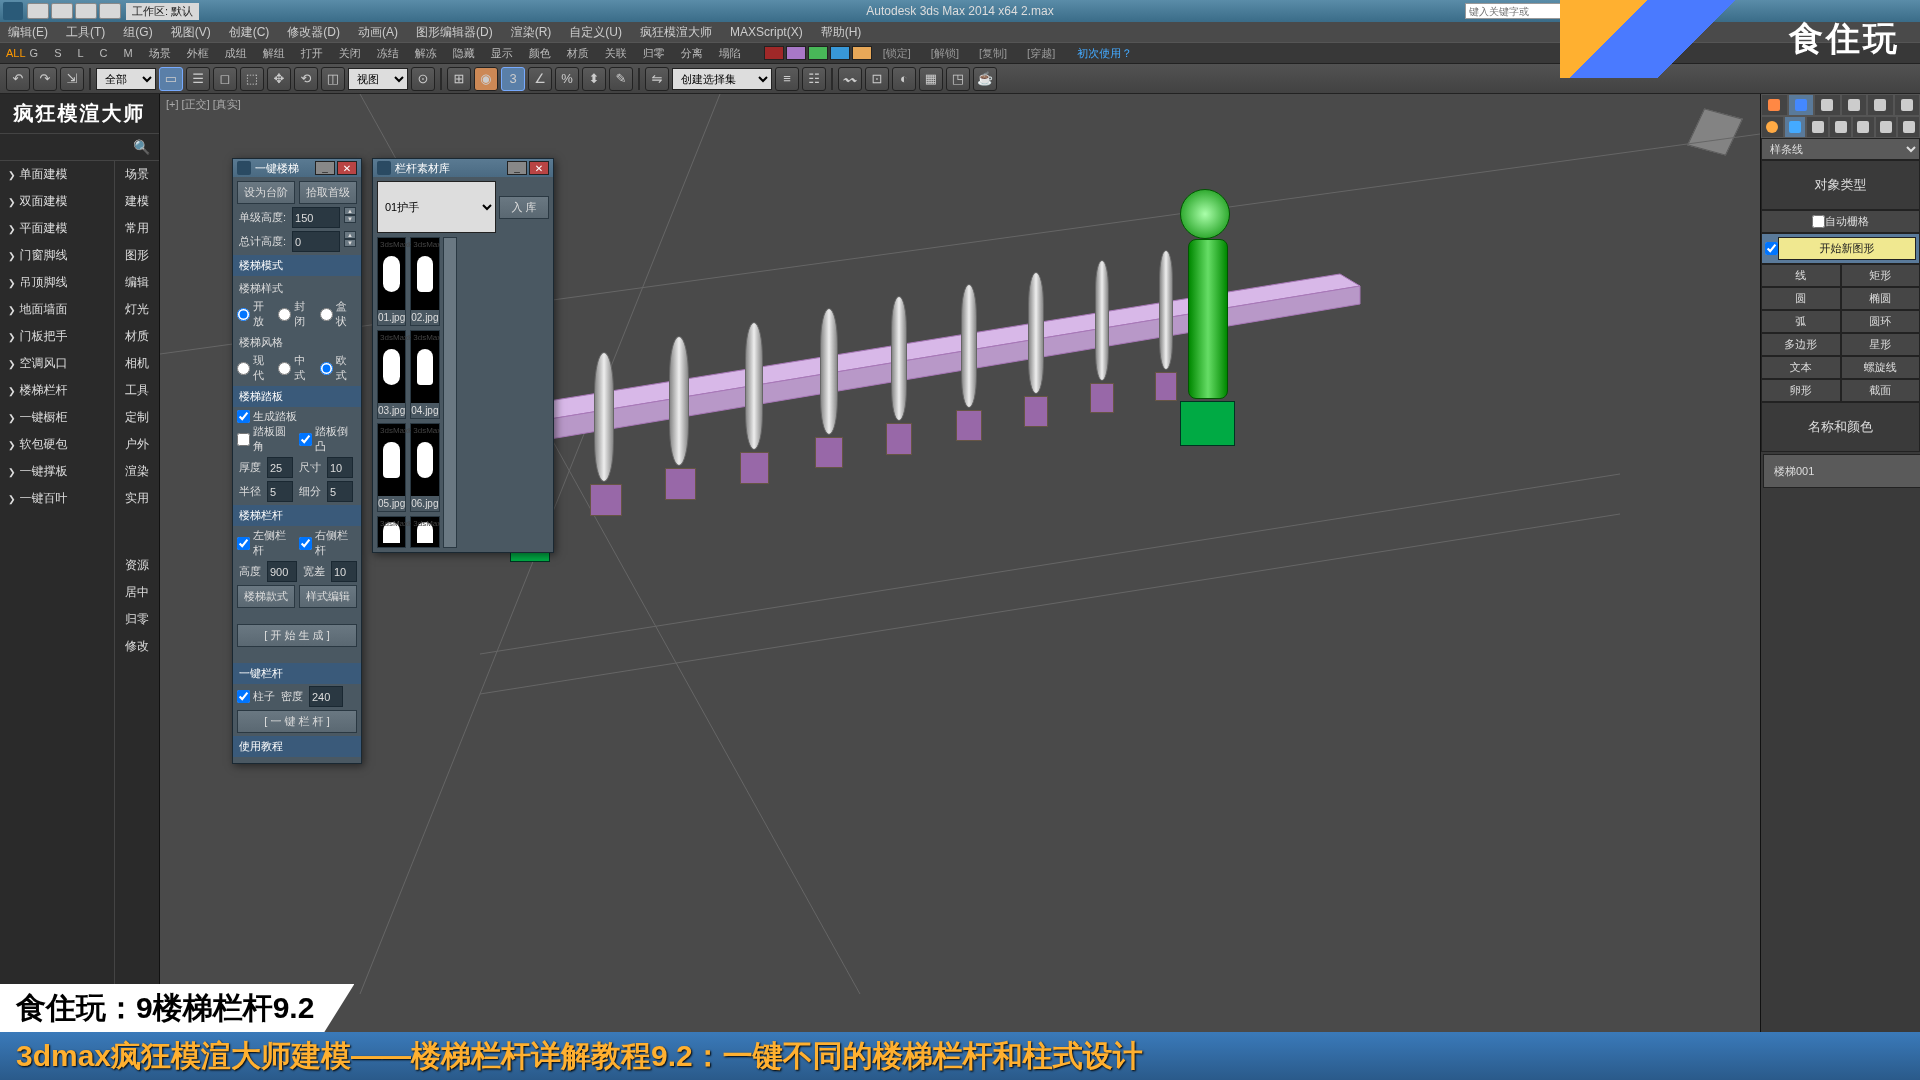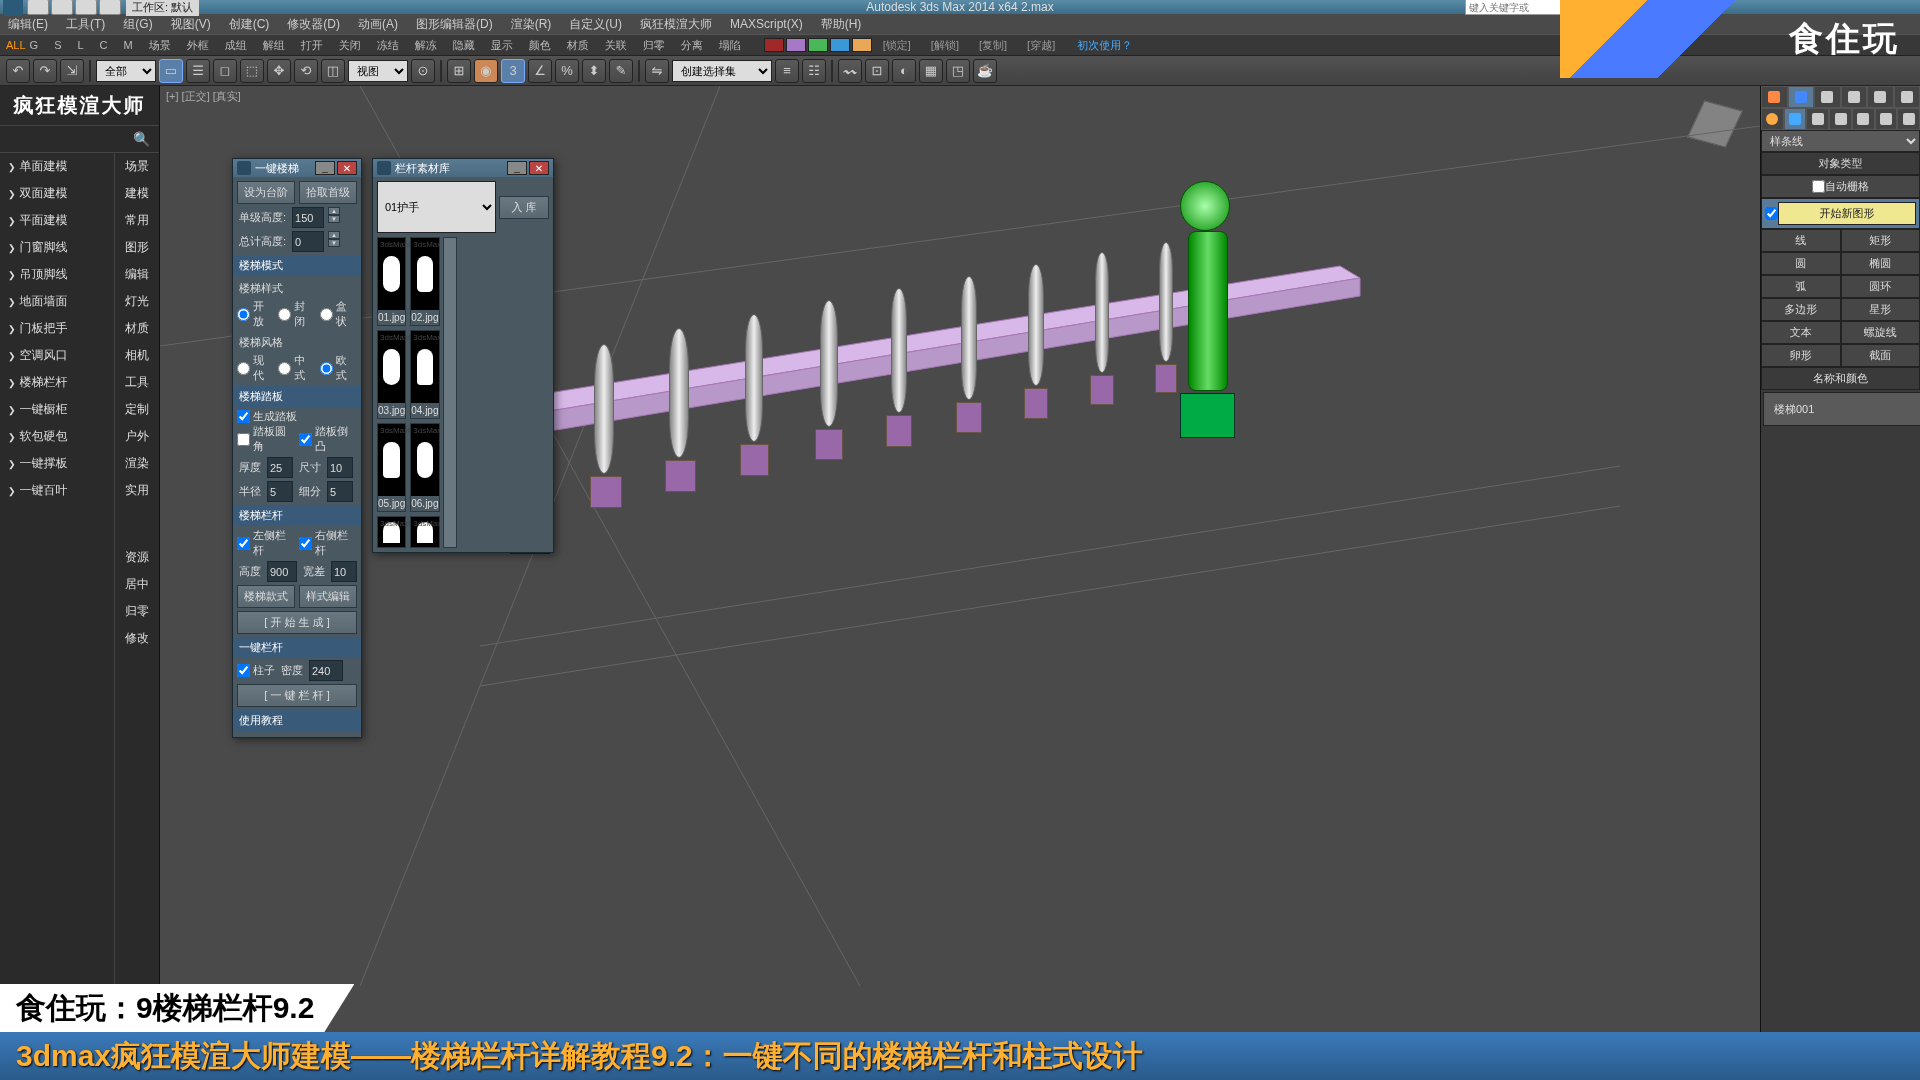--- a/index.html
+++ b/index.html
@@ -1,17 +1,17 @@
 <!DOCTYPE html>
 <html><head>
 <meta charset="utf-8">
 <style>
 *{margin:0;padding:0;box-sizing:border-box;font-family:"Microsoft YaHei",SimSun,sans-serif;user-select:none}
 body{width:1920px;height:1080px;background:#3a3a3a;overflow:hidden;position:relative}
-.titlebar{height:14px;background:linear-gradient(#5a8ca8,#3a6c88);display:flex;align-items:center;color:#d8d8d8;font-size:11px}
+.titlebar{height:22px;background:linear-gradient(#5a8ca8,#3a6c88);display:flex;align-items:center;color:#d8d8d8;font-size:11px}
 .titlebar .app-icon{width:20px;height:18px;background:#2a5a78;margin:0 3px;border-radius:2px}
 .tb-btn{width:22px;height:16px;background:#d8d8d8;margin:0 1px;border:1px solid #888;border-radius:2px}
 .tb-label{margin:0 4px;color:#222;background:#d8d8d8;padding:1px 6px;font-size:11px}
 .titlebar .title{position:absolute;left:50%;transform:translateX(-50%);color:#ddd;font-size:12px}
 .titlebar .search{position:absolute;right:335px;width:120px;height:16px;background:#fff;border:1px solid #999;font-size:10px;padding:4px 3px;color:#888}
 .menubar{height:20px;background:#4a4a4a;display:flex;align-items:center;padding:0 8px}
 .menubar span{color:#ccc;font-size:12px;margin-right:18px;cursor:pointer}
 .shelf{height:22px;background:#383838;border-top:1px solid #555;border-bottom:1px solid #222;display:flex;align-items:center;padding:0 6px}
 .shelf .sel{color:#f90;font-size:11px;margin-right:4px}
 .shelf .itm{color:#bbb;font-size:11px;margin-right:16px;cursor:pointer}
@@ -37,41 +37,41 @@
 .viewport{flex:1;background:#4a4a4a;position:relative;overflow:hidden}
 .vp-label{position:absolute;top:3px;left:6px;color:#aaa;font-size:11px}
 .viewcube{position:absolute;top:6px;right:10px;width:70px;height:70px}
 .viewcube .cube{width:40px;height:40px;background:#aaa;border:1px solid #666;transform:rotate(15deg) skew(-10deg);margin:12px auto;opacity:.6}
 .rightpanel{width:160px;background:#3a3a3a;border-left:1px solid #111}
 .rp-tabs{display:flex;height:22px;background:#2a2a2a}
 .rp-tab{flex:1;border:1px solid #555;background:#444;display:flex;align-items:center;justify-content:center}
 .rp-tab.active{background:#5a7a9a}
 .rp-tab .ico{width:12px;height:12px;background:#ccc;border-radius:2px}
 .rp-drop{width:100%;height:22px;background:#5a5a5a;color:#ddd;font-size:11px;border:1px solid #222;padding:0 4px}
-.rp-section{background:#3a3a3a;color:#ddd;font-size:11px;text-align:center;padding:3px;border:1px solid #222}
+.rp-section{background:#3a3a3a;color:#ddd;font-size:13px;text-align:center;padding:15px;border:1px solid #222}
 .rp-check{display:flex;align-items:center;justify-content:center;padding:3px;color:#ddd;font-size:11px;background:#464646;border:1px solid #222}
 .rp-btn-hl{background:#f0e890;color:#222;font-size:11px;text-align:center;padding:3px;border:1px solid #222}
 .rp-grid{display:grid;grid-template-columns:1fr 1fr}
 .rp-grid .c{border:1px solid #222;background:#464646;color:#ddd;font-size:11px;text-align:center;padding:3px}
 .rp-name{display:flex;align-items:center;padding:2px;background:#3a3a3a}
 .rp-name input{flex:1;background:#5a5a5a;border:1px solid #222;color:#ddd;font-size:11px;padding:10px}
 .rp-name .sw{width:18px;height:16px;background:#d8a8d8;border:1px solid #222;margin-left:3px}
 
 
 .dialog{position:absolute;background:#3a4852;border:1px solid #1a2832;box-shadow:2px 2px 8px rgba(0,0,0,.5)}
 .dlg-title{height:18px;background:linear-gradient(#5a7a92,#4a6a82);display:flex;align-items:center;color:#fff;font-size:11px;padding:0 4px}
 .dlg-title .dico{width:14px;height:14px;background:#2a4a62;margin-right:4px;border-radius:2px}
 .dlg-title .spacer{flex:1}
 .dlg-close{width:20px;height:14px;background:#b84444;color:#fff;text-align:center;font-size:10px;line-height:14px;border:1px solid #222}
 .dlg-min{width:20px;height:14px;background:#888;color:#222;text-align:center;font-size:10px;line-height:12px;border:1px solid #222;margin-right:2px}
 .dlg-body{padding:4px;background:#4a5862}
 .dlg-row{display:flex;gap:4px;margin-bottom:3px}
 .dlg-btn{flex:1;background:linear-gradient(#6a7882,#5a6872);border:1px solid #2a3842;color:#ddd;font-size:11px;text-align:center;padding:3px;cursor:pointer}
 .dlg-lbl{color:#ddd;font-size:11px;padding:3px 2px;white-space:nowrap}
-.dlg-spin{width:32px;background:#2a3842;border:1px solid #1a2832;color:#ddd;font-size:11px;padding:2px;text-align:left}
+.dlg-spin{width:48px;background:#2a3842;border:1px solid #1a2832;color:#ddd;font-size:11px;padding:2px;text-align:left}
 .dlg-spin-btns{width:12px;display:flex;flex-direction:column}
 .dlg-spin-btns div{height:8px;background:#6a7882;border:1px solid #2a3842;font-size:6px;text-align:center;line-height:6px;color:#ddd}
 .dlg-hdr{background:#3a5a7a;color:#fff;font-size:11px;padding:3px 6px;margin:2px -4px}
 .dlg-radio{display:flex;align-items:center;color:#ddd;font-size:11px;gap:3px}
 .dlg-radio input{margin:0}
 .dlg-check{display:flex;align-items:center;color:#ddd;font-size:11px;gap:3px}
 
 .dialog2{position:absolute;background:#3a4852;border:1px solid #1a2832;box-shadow:2px 2px 8px rgba(0,0,0,.5)}
 .d2-body{padding:4px;background:#4a5862}
 .d2-toprow{display:flex;gap:3px;margin-bottom:4px;align-items:center}
@@ -491,21 +491,21 @@
     <div class="dlg-row">
       <span class="dlg-lbl">高度</span>
       <input class="dlg-spin" style="width: 30px;" value="900">
       <span class="dlg-lbl">宽差</span>
       <input class="dlg-spin" style="width: 26px;" value="10">
     </div>
     <div class="dlg-row">
       <div class="dlg-btn">楼梯款式</div>
       <div class="dlg-btn">样式编辑</div>
     </div>
-    <div class="dlg-btn" style="margin:3px 0">[ 开 始 生 成 ]</div>
+    <div class="dlg-btn" style="margin:16px 0">[ 开 始 生 成 ]</div>
     <div class="dlg-hdr">一键栏杆</div>
     <div class="dlg-row">
       <label class="dlg-check">
           <input type="checkbox" checked="" style="">
           <span>柱子</span>
         </label>
       <span class="dlg-lbl">密度</span>
       <input class="dlg-spin" style="width: 34px;" value="240">
     </div>
     <div class="dlg-btn" style="margin:3px 0">[ 一 键 栏 杆 ]</div>

